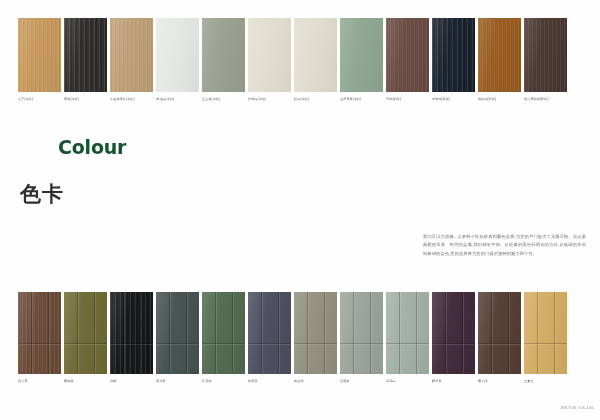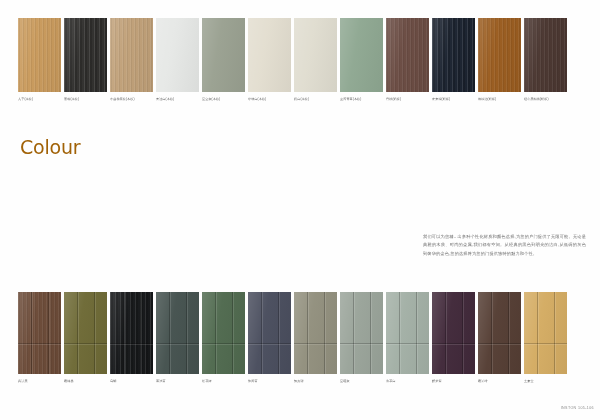--- a/index.html
+++ b/index.html
@@ -120,25 +120,26 @@
 
   
   .heading-block {
     position: absolute;
     left: 20px;
     top: 136px;
   }
 
   .heading-en {
     font-size: 19px;
-    font-weight: 400;
-    color: #a16207;
+    font-weight: 700;
+    color: #14532d;
     letter-spacing: -0.2px;
     line-height: 22px;
     font-family: "DejaVu Sans", sans-serif;
+    margin-left: 38px;
   }
 
   .heading-cn {
     margin-top: 24px;
     font-size: 21px;
     font-weight: 700;
     color: #2f2f2f;
     letter-spacing: 1px;
     line-height: 24px;
   }
@@ -254,20 +255,21 @@
         <div class="swatch-chip wood" style="background: rgb(74, 54, 48);">
           <div class="sheen"></div>
           <div class="grain"></div>
         </div>
         <div class="swatch-label">经心黑胡桃(铝板)</div>
       </div>
     </div>
 
   <div class="heading-block">
     <div class="heading-en">Colour</div>
+    <div class="heading-cn">色卡</div>
   </div>
 
   <div class="intro-paragraph">我们可以为您精– 出多种个性化材质和颜色选择,为您的户门提供了无限可能。无论是典雅的木质、时尚的金属,我们都有空间。从经典的黑色到明亮的洁白,从低调的灰色到奢华的金色,您的选择将为您的门提供独特的魅力和个性。</div>
 
   <div class="swatch-row" id="bottom-row">
       <div class="swatch-cell">
         <div class="swatch-chip wood" style="background: rgb(107, 74, 55);">
           <div class="sheen"></div>
           <div class="grain"></div>
           <div class="seam-v" style="left: 30%;"></div>

